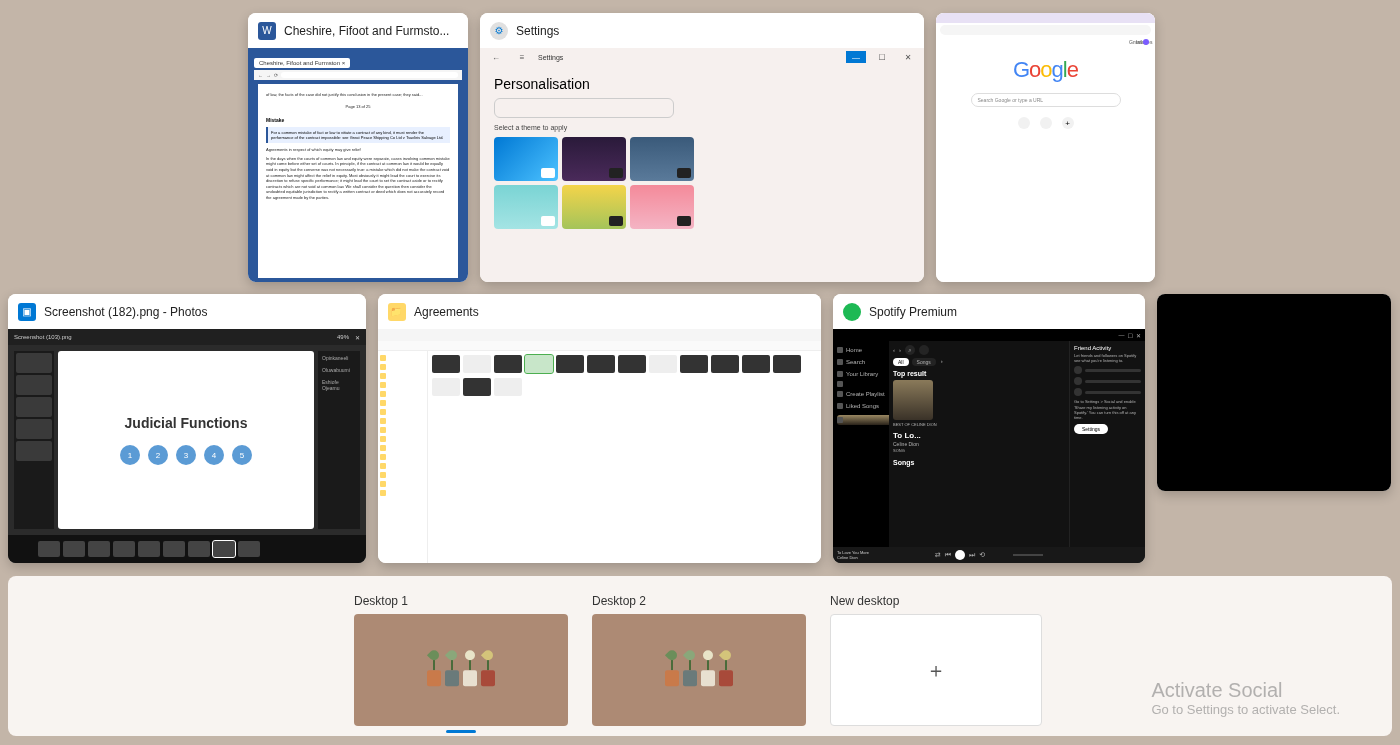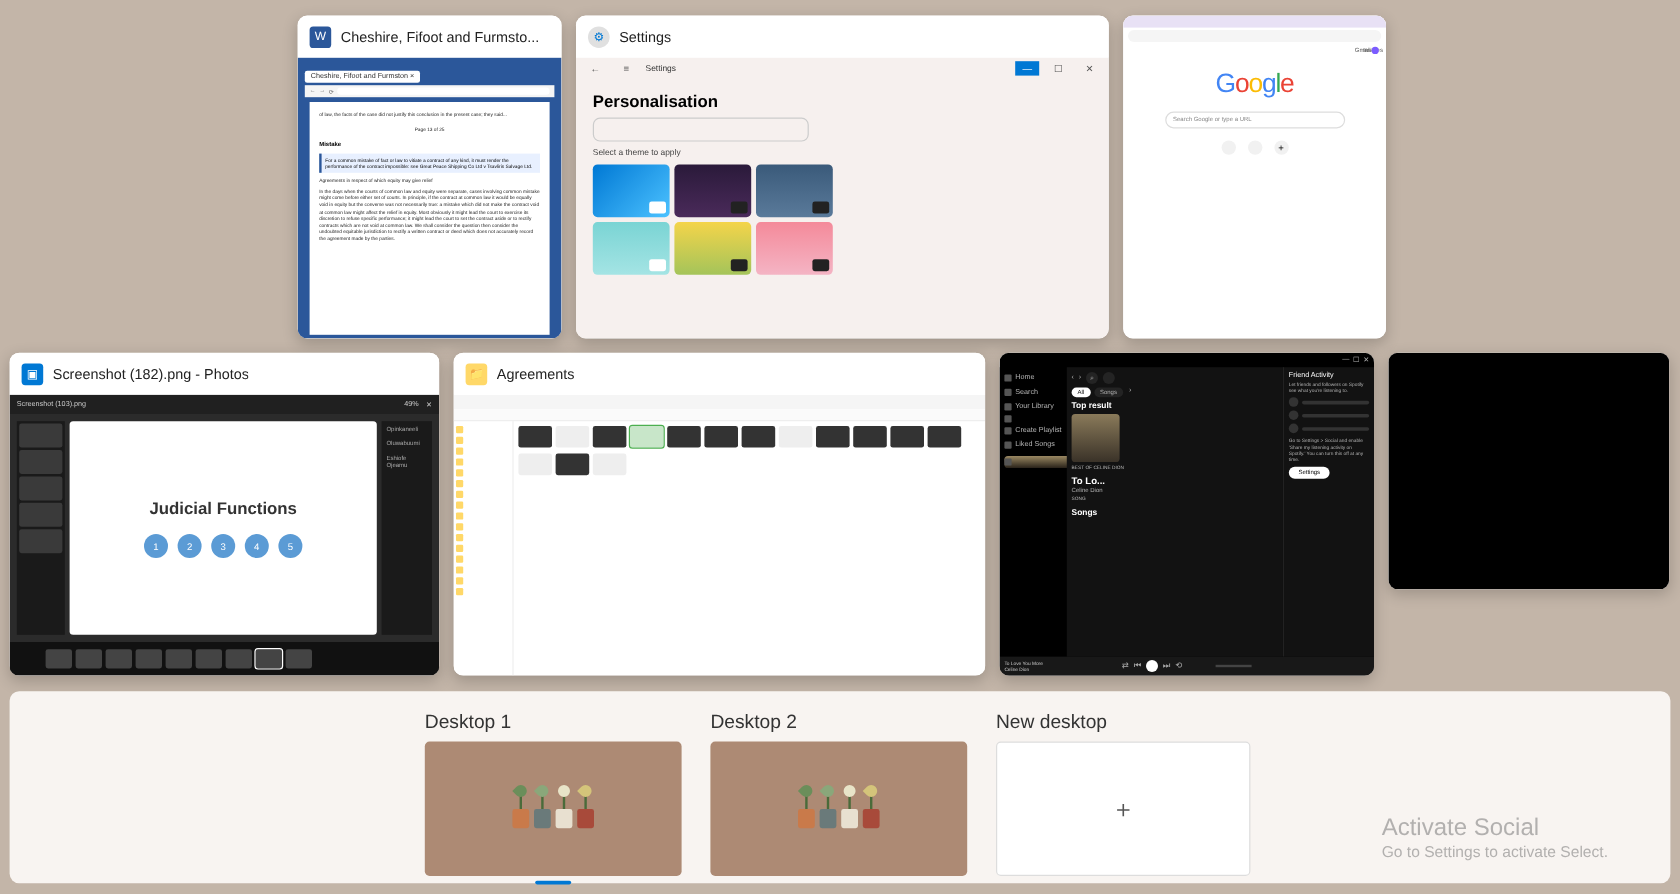--- a/index.html
+++ b/index.html
@@ -52,21 +52,21 @@
 
   
   .w2 { left: 480px; top: 13px; width: 444px; height: 269px; }
   .settings-icon { background:#e0e0e0; color:#0078d4; border-radius:50%; }
   .settings-body { width:100%; height:100%; background:#f6f0ee; padding:0; }
   .settings-chrome { display:flex; align-items:center; height:18px; padding:0 6px; gap:6px; }
   .settings-chrome .btn { width:20px; height:12px; display:flex; align-items:center; justify-content:center; font-size:8px; color:#555;}
   .settings-chrome .btn.min { background:#0078d4; color:#fff; }
   .settings-label { font-size:7px; color:#333; }
   .settings-content { padding:8px 14px; }
-  .settings-h1 { font-size:14px; font-weight:700; margin:2px 0 6px; }
+  .settings-h1 { font-size:14px; font-weight:400; margin:2px 0 6px; }
   .preview-box { border:1px solid #ccc; border-radius:6px; height:20px; width:180px; margin-bottom:6px;}
   .settings-sub { font-size:7px; color:#444; margin-bottom:6px; }
   .theme-grid { display:grid; grid-template-columns:repeat(3,64px); gap:4px; }
   .theme-tile { width:64px; height:44px; border-radius:4px; position:relative; }
   .theme-tile .mini { position:absolute; right:3px; bottom:3px; width:14px; height:10px; background:#fff; border-radius:2px;}
   .theme-tile .mini.dark { background:#222; }
 
   
   .w3 { left: 936px; top: 13px; width: 219px; height: 269px; }
   .chrome-icon { background: conic-gradient(#ea4335 0 33%, #fbbc05 33% 66%, #34a853 66% 100%); border-radius:50%; position:relative;}
@@ -157,21 +157,21 @@
   .docs-body { width:100%; height:100%; background:#000;}
 
   
   .desktops {
     position:absolute; left:8px; top:576px; width:1384px; height:160px;
     background:#f8f4f1; border-radius:8px;
     display:flex; align-items:flex-start; gap:24px;
     padding:18px 346px;
   }
   .desktop-item { }
-  .desktop-label { font-size:16px; color:#333; margin-bottom:6px;}
+  .desktop-label { font-size:12px; color:#333; margin-bottom:6px;}
   .desktop-thumb { width:214px; height:112px; border-radius:4px; background:#ad8a74; position:relative; }
   .desktop-thumb.active::after { content:""; position:absolute; left:50%; transform:translateX(-50%); bottom:-7px; width:30px; height:3px; background:#0078d4; border-radius:2px;}
   .desktop-plants { position:absolute; left:50%; top:50%; transform:translate(-50%,-55%); display:flex; gap:4px; align-items:flex-end;}
   .plant { width:14px; }
   .pot { width:14px; height:16px; border-radius:2px;}
   .stem { width:2px; height:14px; background:#4a6b3a; margin:0 auto;}
   .leaf { width:10px; height:10px; background:#6b8e5a; border-radius:50% 50% 50% 0; transform:rotate(45deg); margin:0 auto -4px;}
   .new-desktop { width:212px; height:112px; border:1px solid #ddd; border-radius:4px; background:#fff; display:flex; align-items:center; justify-content:center; font-size:20px; color:#555; margin-top:22px;}
 
   
@@ -406,20 +406,24 @@
                 <div class="file-thumb light"></div>
               </div>
           </div>
         </div>
       </div>
     </div>
   </div>
 </div>
 
 <div class="window w6">
+  <div class="window-header">
+    <div class="app-icon spotify-icon"></div>
+    <div class="window-title">Spotify Premium</div>
+  </div>
   <div class="thumb">
     <div class="spotify-body">
       <div class="sp-top">
           <span>—</span>
           <span>☐</span>
           <span>✕</span>
         </div>
       <div class="sp-main">
         <div class="sp-nav">
           <div>

